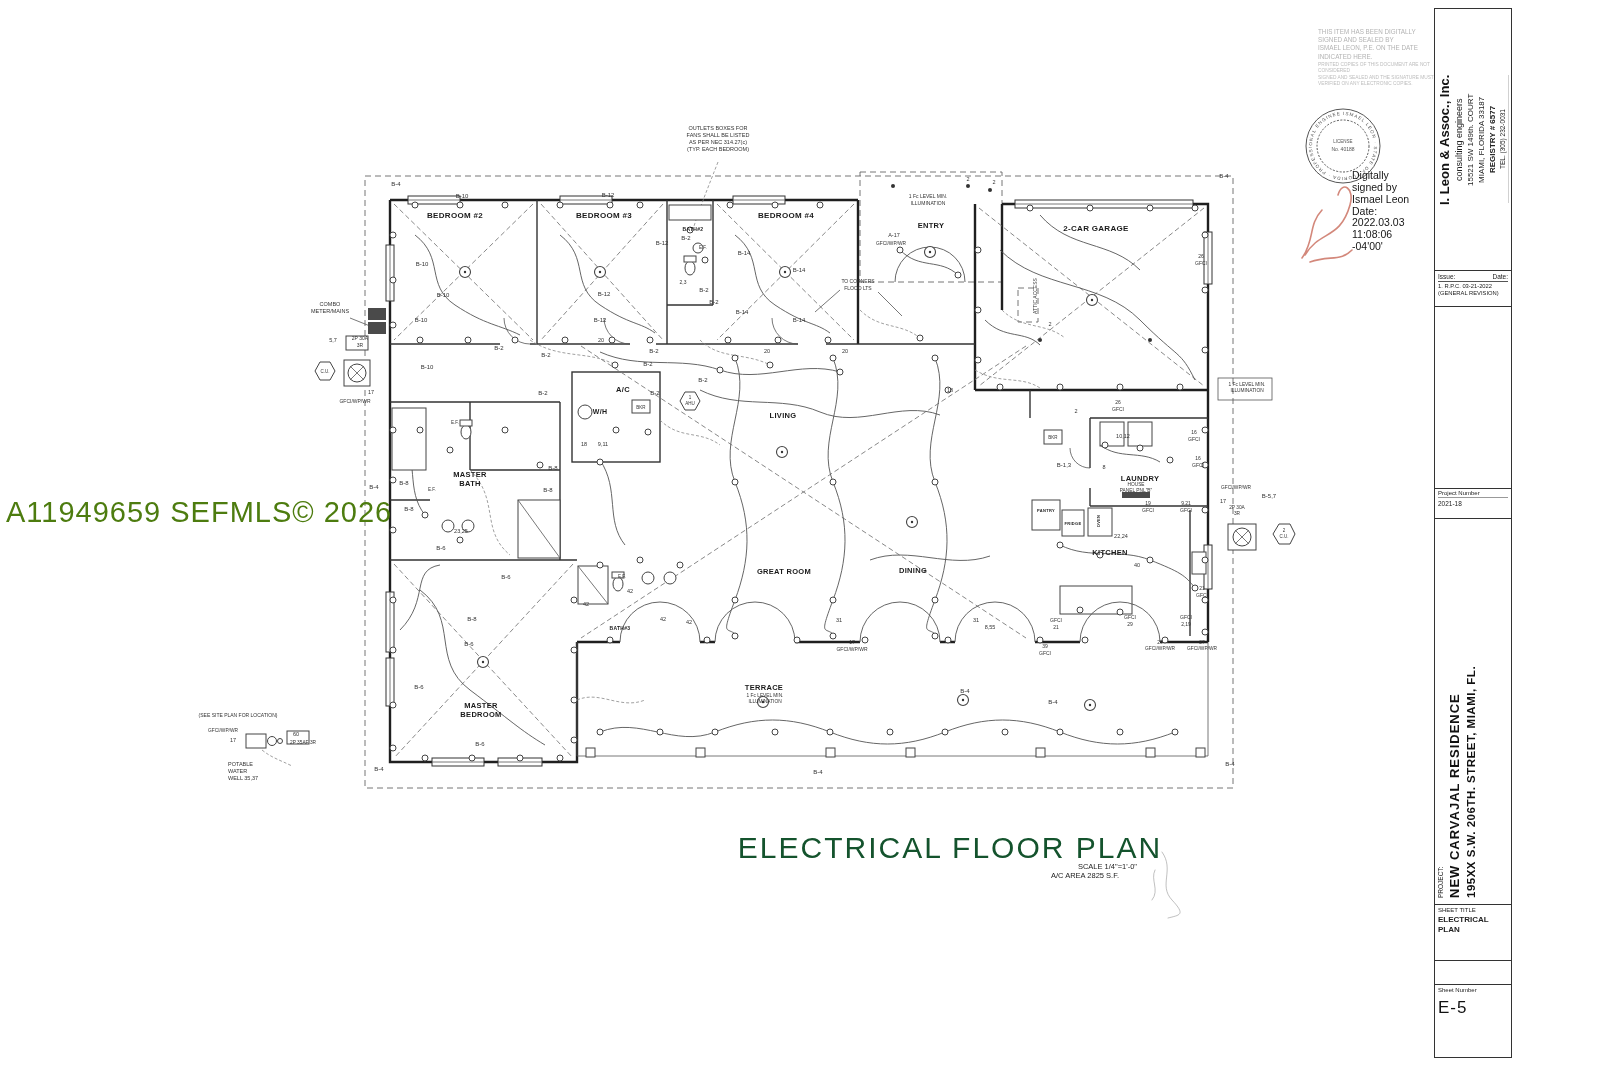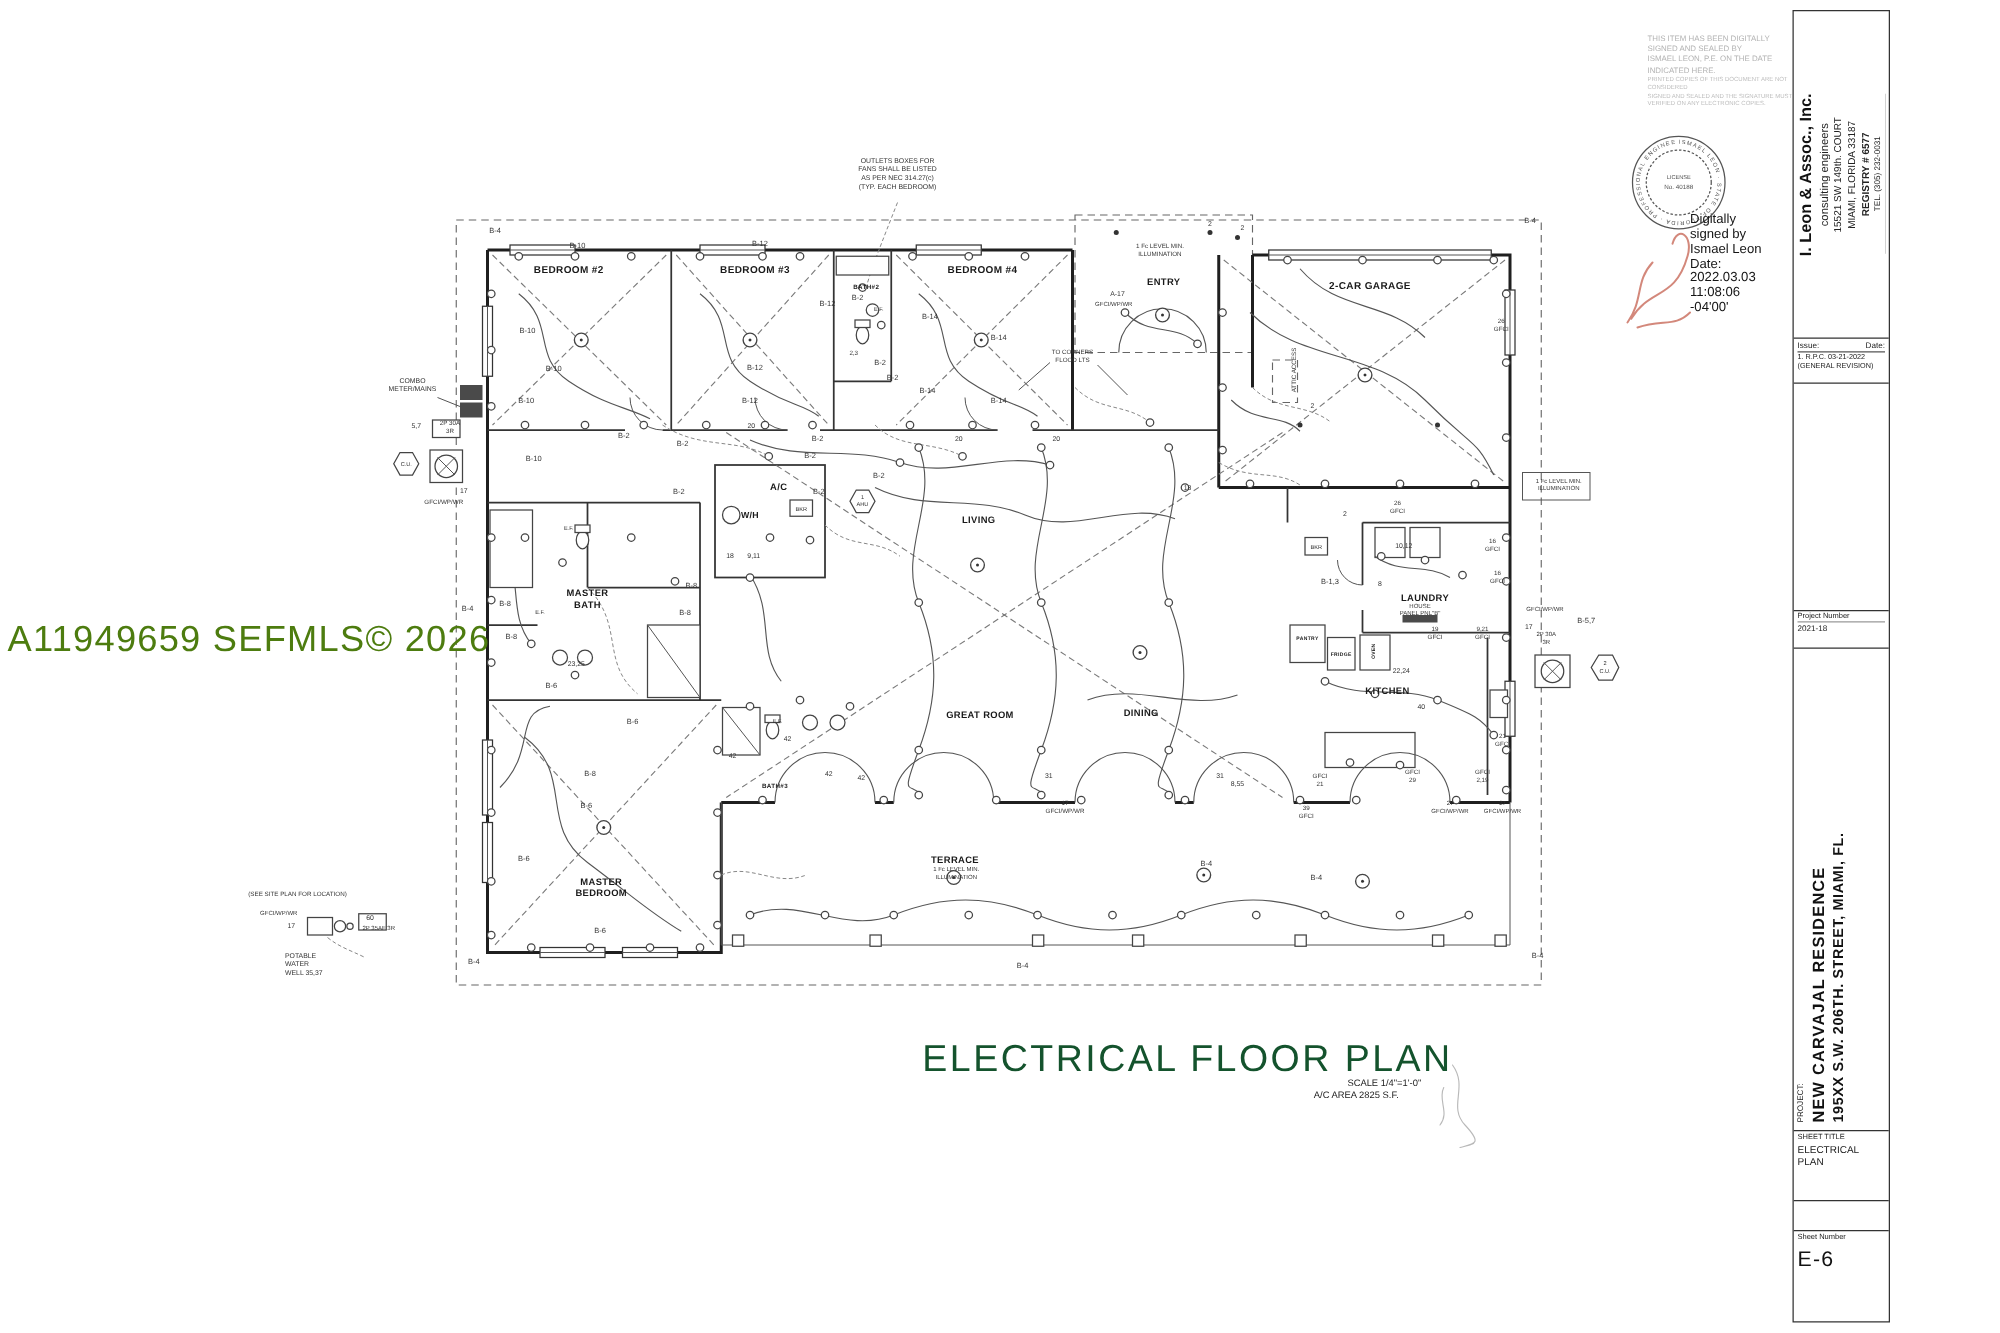--- a/index.html
+++ b/index.html
@@ -54,21 +54,21 @@
   .tb-pn{flex:0 0 30px;padding:1px 3px}
   .tb-pn .lbl{font-size:6px;border-bottom:.5px solid #999;padding-bottom:1px}
   .tb-pn .val{font-size:6.5px;padding-top:2px}
   .tb-project{flex:0 0 386px;display:flex;flex-direction:row;gap:3px;padding:6px 2px}
   .tb-project .v{height:100%;text-align:left}
   .plbl{font-size:6.5px}
   .pname{font-size:13px;font-weight:bold;letter-spacing:1px;color:#111}
   .paddr{font-size:11.5px;font-weight:bold;letter-spacing:.5px;color:#111}
   .tb-st{flex:0 0 56px;padding:2px 3px}
   .tb-st .lbl{font-size:6px}
-  .stval{font-size:8px;font-weight:normal;margin-top:2px;width:48px;line-height:1.25}
+  .stval{font-size:8px;font-weight:bold;margin-top:2px;width:48px;line-height:1.25}
   .tb-gap{flex:0 0 24px}
   .tb-sn{flex:1 1 auto;padding:2px 3px;border-bottom:none}
   .tb-sn .lbl{font-size:6px}
   .snval{font-size:17px;margin-top:5px;letter-spacing:1px;color:#111}
 </style>
 </head>
 <body>
 
 <svg id="plan-svg" width="1600" height="1066" viewBox="0 0 1600 1066" xmlns="http://www.w3.org/2000/svg">
 
@@ -568,15 +568,15 @@
     <div class="v pname">NEW CARVAJAL RESIDENCE</div>
     <div class="v paddr">195XX S.W. 206TH. STREET, MIAMI, FL.</div>
   </div>
   <div class="tb-sec tb-st">
     <div class="lbl">SHEET TITLE</div>
     <div class="stval">ELECTRICAL PLAN</div>
   </div>
   <div class="tb-sec tb-gap"></div>
   <div class="tb-sec tb-sn">
     <div class="lbl">Sheet  Number</div>
-    <div class="snval">E-6</div>
+    <div class="snval">E-5</div>
   </div>
 </aside>
 
 </body></html>

